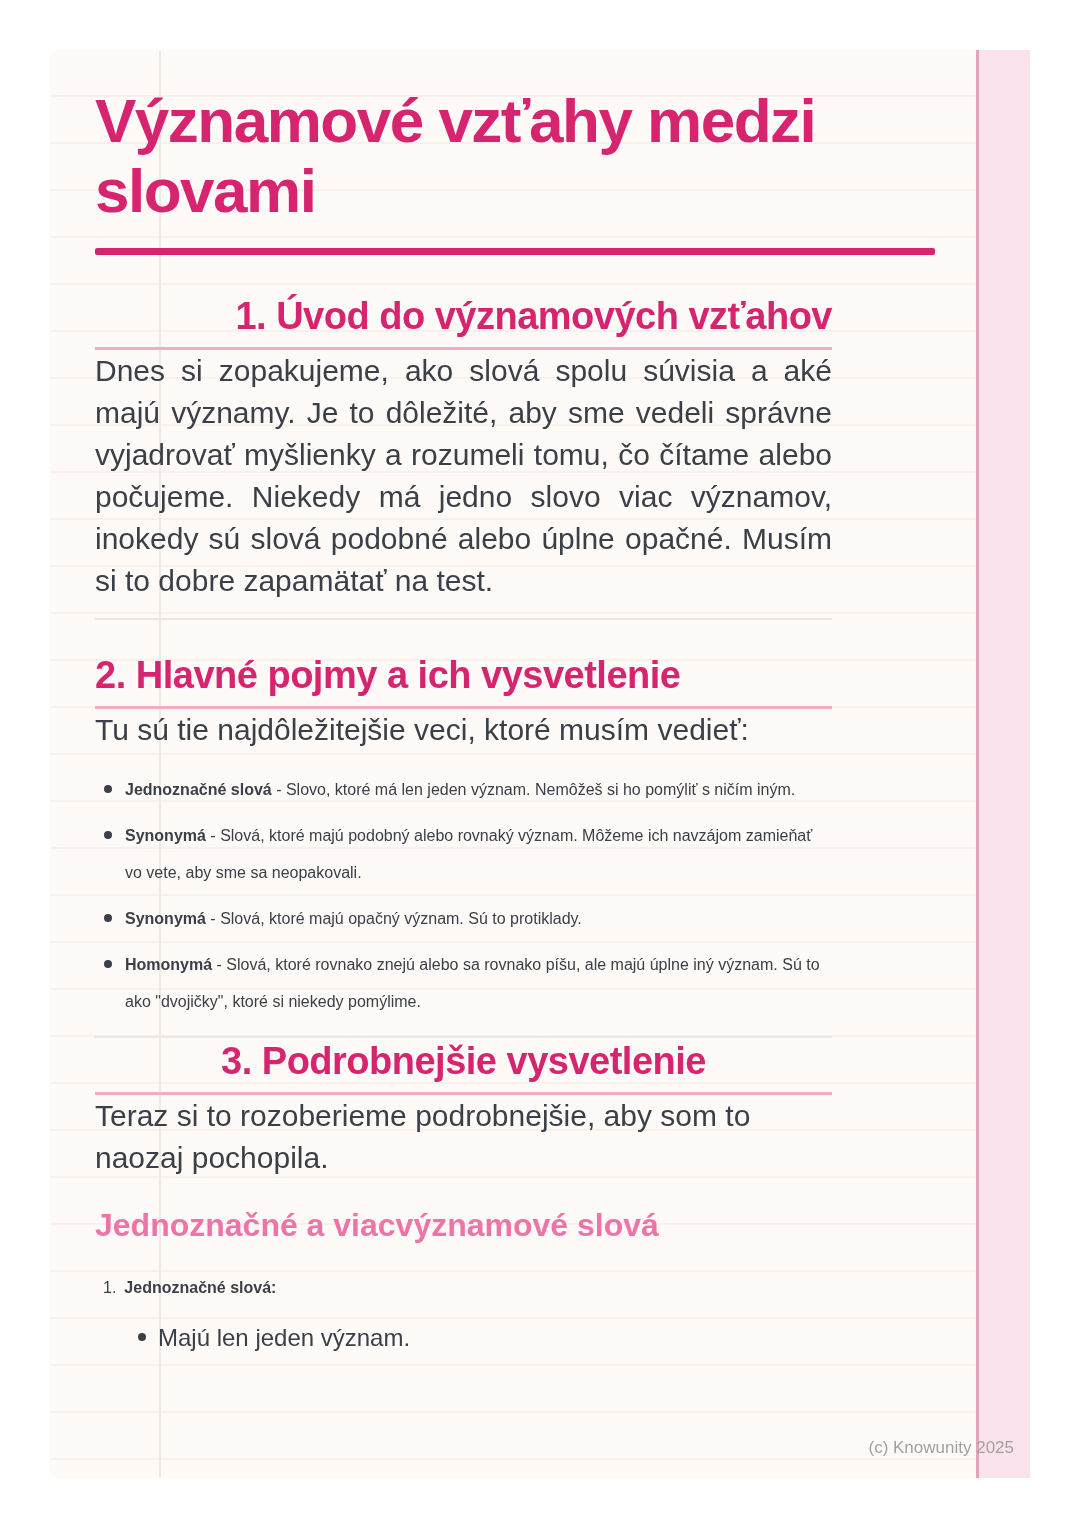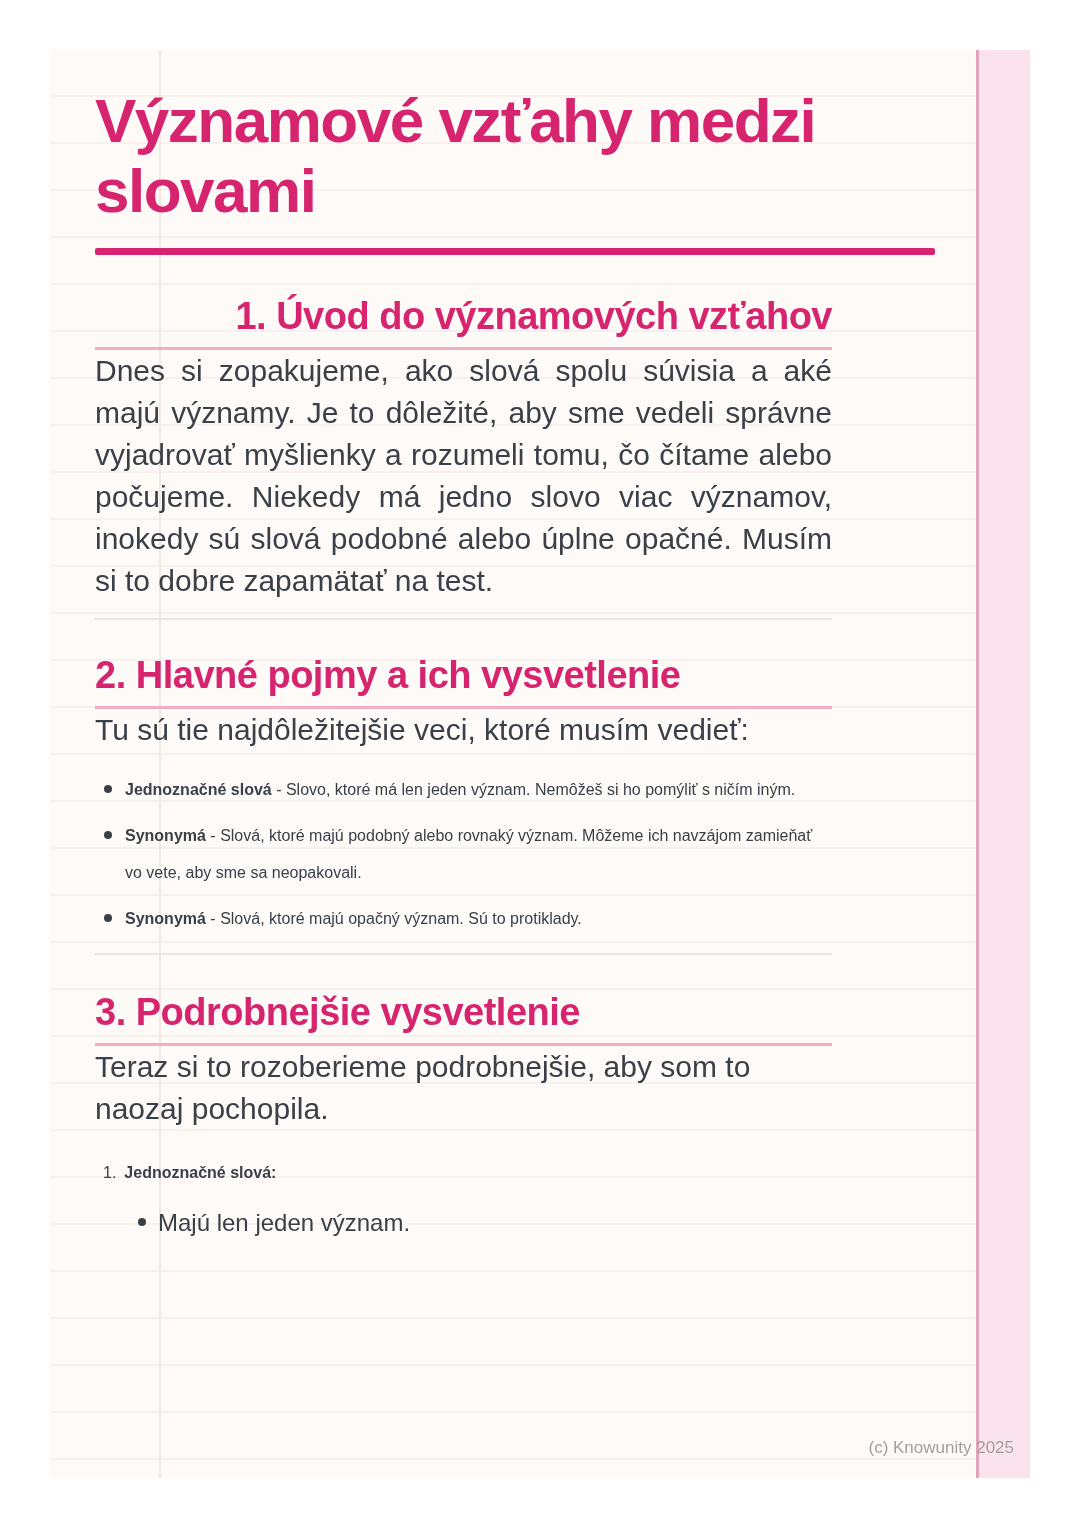--- a/index.html
+++ b/index.html
@@ -50,21 +50,21 @@
     font-size:38px;
     line-height:46px;
     font-weight:700;
     letter-spacing:-0.5px;
     color:#d6246e;
     padding-bottom:8px;
     border-bottom:3px solid #f0aec6;
   }
   .h2-s1{margin-top:38px;text-align:right;}
   .h2-s2{margin-top:32px;}
-  .h2-s3{margin-top:34px;}
+  .h2-s3{text-align:center;}
   p.body{
     margin:0;
     font-size:30px;
     line-height:42px;
     color:#3b4048;
   }
   .p-s1{margin-top:32px;text-align:justify;}
   .p-intro{margin-top:26px;}
   .p-s3{margin-top:24px;}
   .divider{
@@ -151,29 +151,31 @@
     <hr class="divider">
 
     <section>
       <h2 class="h2-s2">2. Hlavné pojmy a ich vysvetlenie</h2>
       <p class="body p-intro">Tu sú tie najdôležitejšie veci, ktoré musím vedieť:</p>
 
       <ul class="terms">
         <li><span class="term">Jednoznačné slová</span><span> - Slovo, ktoré má len jeden význam. Nemôžeš si ho pomýliť s ničím iným.</span><i></i><span></span></li>
         <li><span class="term">Synonymá</span><span> - Slová, ktoré majú podobný alebo rovnaký význam. Môžeme ich navzájom zamieňať vo vete, aby sme sa neopakovali.</span><i></i><span></span></li>
         <li><span class="term">Synonymá</span><span> - Slová, ktoré majú opačný význam. Sú to protiklady.</span><i></i><span></span></li>
+        <li><span class="term">Homonymá</span><span> - Slová, ktoré rovnako znejú alebo sa rovnako píšu, ale majú úplne iný význam. Sú to ako "dvojičky", ktoré si niekedy pomýlime.</span><i></i><span></span></li>
       </ul>
     </section>
 
     <hr class="divider">
 
     <section>
       <h2 class="h2-s3">3. Podrobnejšie vysvetlenie</h2>
       <p class="body p-s3">Teraz si to rozoberieme podrobnejšie, aby som to naozaj pochopila.</p>
 
+      <h3>Jednoznačné a viacvýznamové slová</h3>
 
       <div class="numbered">
         <span class="num">1.</span><b>Jednoznačné slová:</b>
       </div>
 
       <ul class="nested">
         <li>Majú len jeden význam.</li>
       </ul>
     </section>
 

